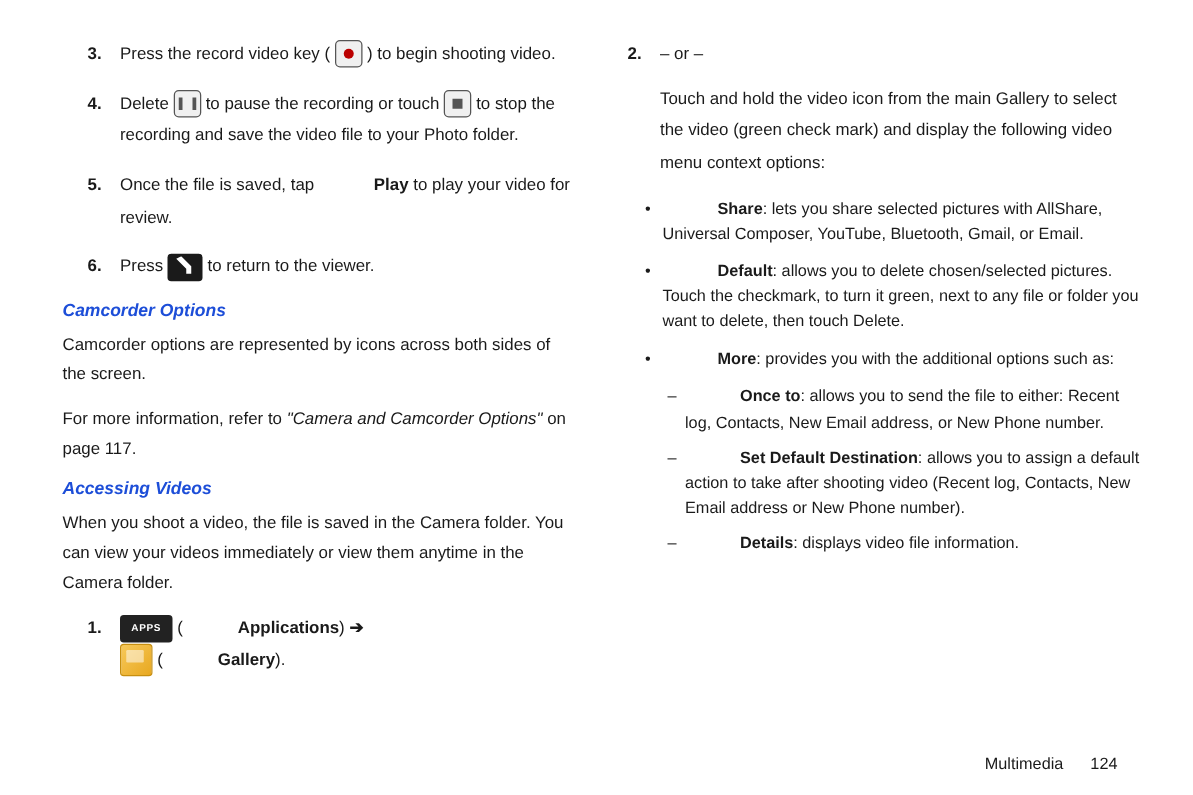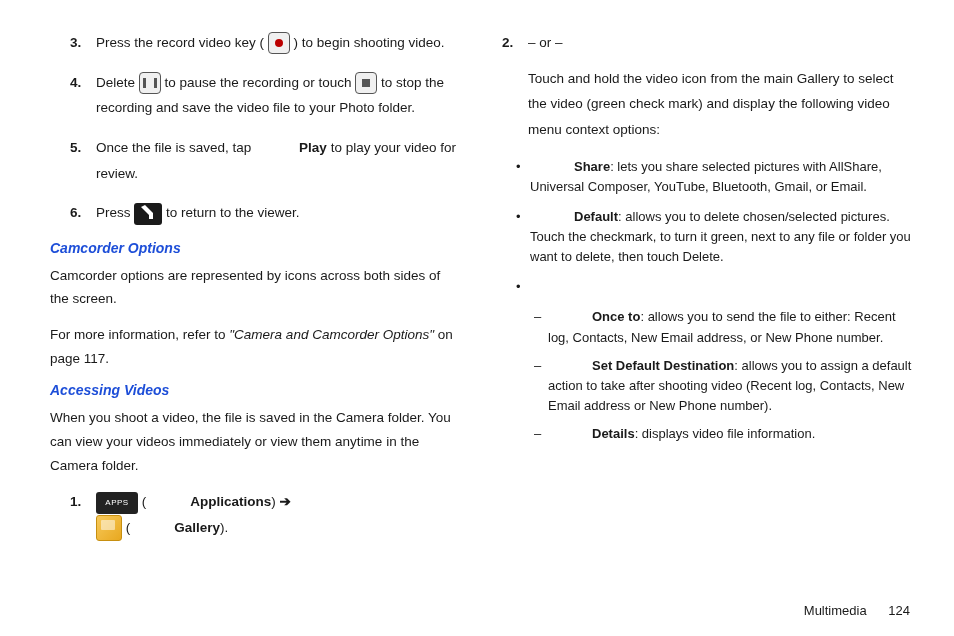--- a/index.html
+++ b/index.html
@@ -27,25 +27,25 @@
   .dash { width: 14px; flex-shrink: 0; }
   .icon { display:inline-flex; vertical-align: middle; align-items:center; justify-content:center; }
   .icon-record { width:22px; height:22px; border:1px solid #555; border-radius:4px; background:#f0f0f0; }
   .icon-record::after { content:""; width:8px; height:8px; background:#b00; border-radius:50%; display:block; }
   .icon-pause { width:22px; height:22px; border:1px solid #555; border-radius:4px; background:#f0f0f0; }
   .icon-pause::after { content:""; width:8px; height:10px; border-left:3px solid #555; border-right:3px solid #555; display:block; }
   .icon-stop { width:22px; height:22px; border:1px solid #555; border-radius:4px; background:#f0f0f0; }
   .icon-stop::after { content:""; width:8px; height:8px; background:#555; display:block; }
   .icon-back { width:28px; height:22px; background:#1a1a1a; border-radius:3px; position:relative; }
   .icon-back svg { position:absolute; top:2px; left:5px; }
-  .icon-apps { width:42px; height:22px; background:#222; border-radius:3px; color:#fff; font-size:8px; font-weight:normal; letter-spacing:0.5px; }
+  .icon-apps { width:42px; height:22px; background:#222; border-radius:3px; color:#fff; font-size:8px; font-weight:bold; letter-spacing:0.5px; }
   .icon-gallery { width:26px; height:26px; background:linear-gradient(135deg,#f7c95a,#e8a820); border:1px solid #c78f10; border-radius:3px; position:relative; }
   .icon-gallery::after { content:""; position:absolute; top:4px; left:4px; width:14px; height:10px; background:rgba(255,255,255,.5); border-radius:1px; }
   .arrow { font-weight:bold; }
-  .footer { position:absolute; bottom:18px; right:44px; font-size:13px; }
+  .footer { position:absolute; bottom:18px; right:60px; font-size:13px; }
   .footer .pnum { margin-left:18px; }
 </style>
 </head>
 <body>
 
 <div class="columns">
 
   <div class="col">
 
     <div class="ol-item" style="padding-left:20px;">
@@ -136,20 +136,23 @@
 
     <div class="bullet-row">
       <div class="bul-glyph">•</div>
       <div>
         <span class="bold">Default</span><span>: allows you to delete chosen/selected pictures. Touch the checkmark, to turn it green, next to any file or folder you want to delete, then touch Delete.</span>
       </div>
     </div>
 
     <div class="bullet-row">
       <div class="bul-glyph">•</div>
+      <div>
+        <span class="bold">More</span><span>: provides you with the additional options such as:</span>
+      </div>
     </div>
 
     <div class="sub-bullet">
       <div class="dash">–</div>
       <div>
         <span class="bold">Once to</span><span>: allows you to send the file to either: Recent log, Contacts, New Email address, or New Phone number.</span>
       </div>
     </div>
 
     <div class="sub-bullet">

